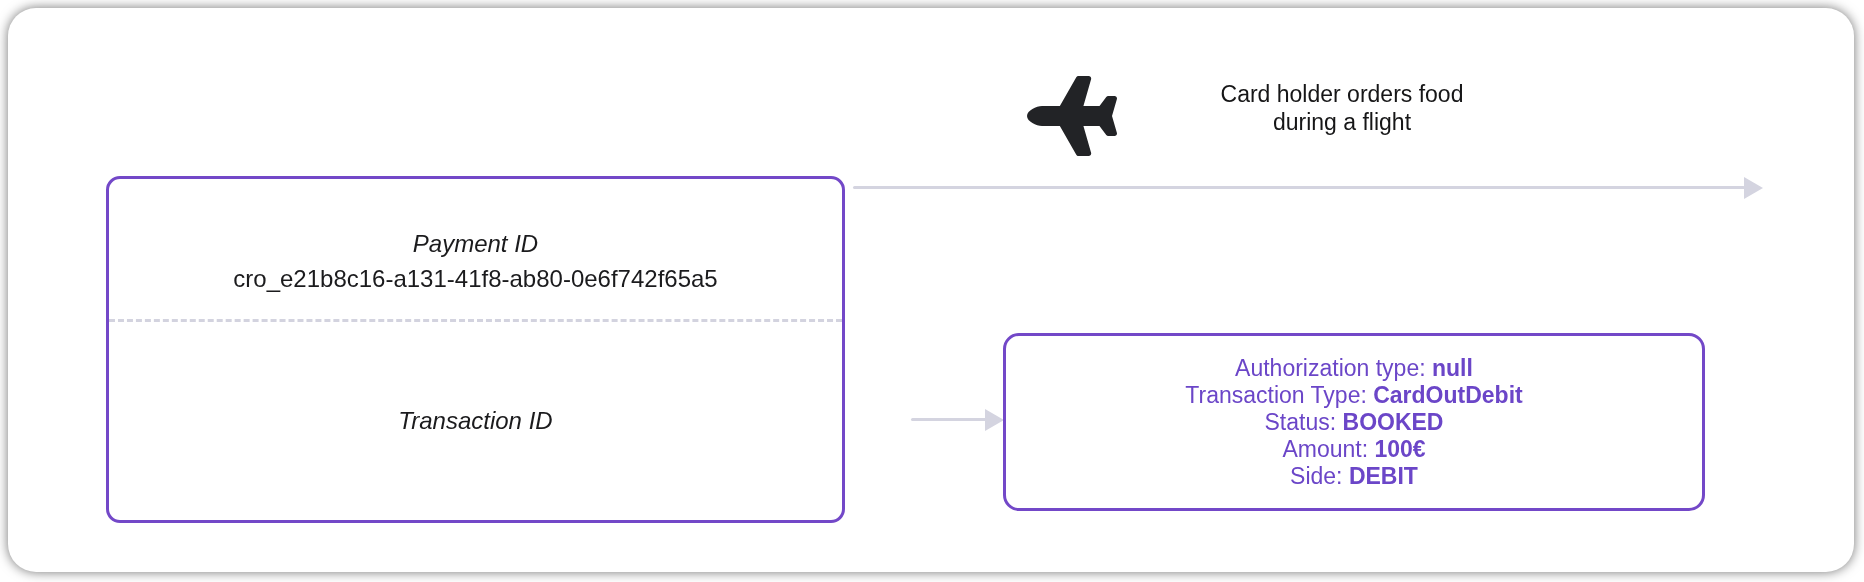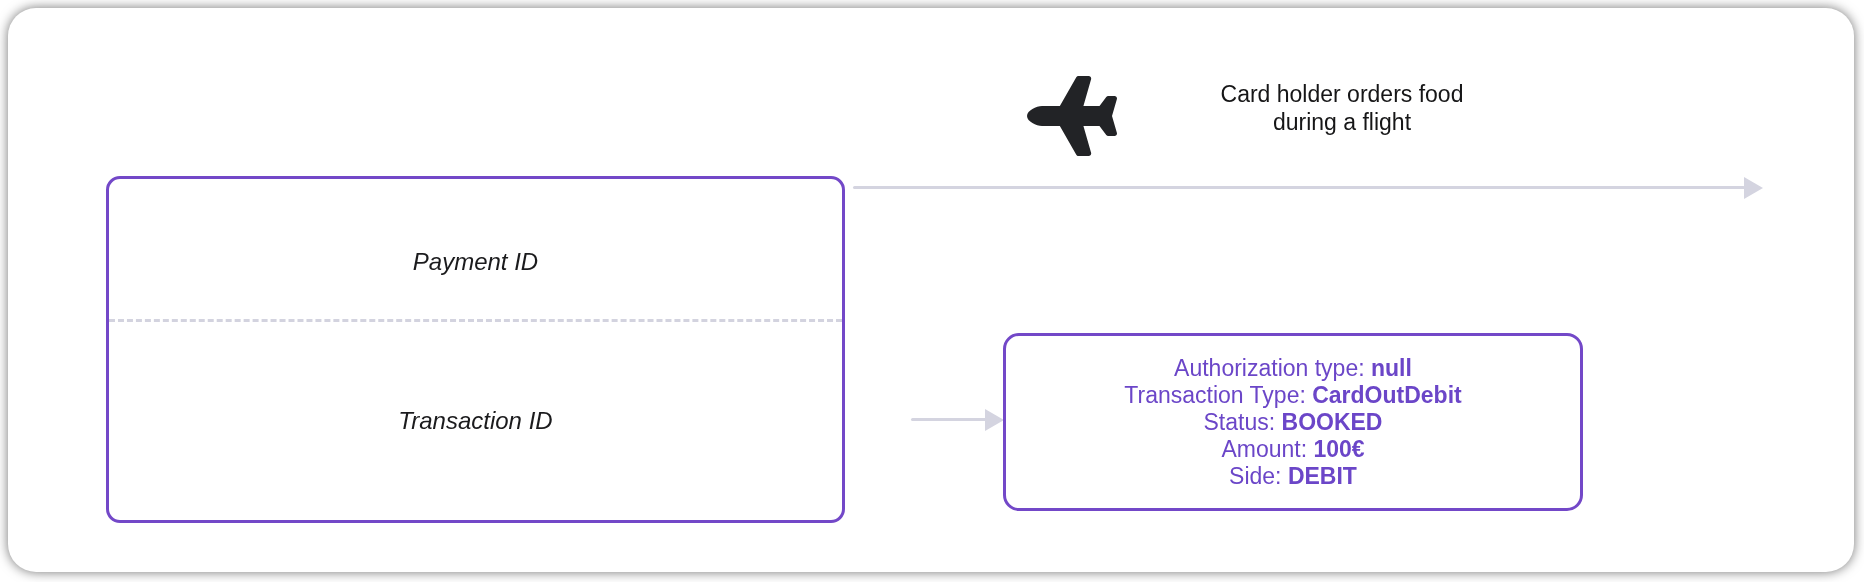--- a/index.html
+++ b/index.html
@@ -97,21 +97,21 @@
     border-top: 11px solid transparent;
     border-bottom: 11px solid transparent;
     border-left: 19px solid #d4d4e0;
   }
   .arrow-head.top-head { left: 1736px; top: 168.5px; }
   .arrow-head.small-head { left: 977px; top: 400.5px; }
   
   .transaction-box {
     position: absolute;
     left: 995px; top: 325px;
-    width: 580px; height: 178px;
+    width: 702px; height: 178px;
     box-sizing: border-box;
     border: 3px solid #7348c8;
     border-radius: 16px;
     background: #ffffff;
     display: flex;
     flex-direction: column;
     align-items: center;
     justify-content: center;
   }
   .tx-row {
@@ -123,20 +123,21 @@
   .tx-row b { font-weight: bold; }
 </style>
 </head>
 <body>
 
 <div class="card">
 
   <div class="payment-box">
     <div class="payment-section">
       <div class="id-label">Payment ID</div>
+      <div class="id-value nowrap">cro_e21b8c16-a131-41f8-ab80-0e6f742f65a5</div>
     </div>
     <div class="transaction-section">
       <div class="id-label">Transaction ID</div>
     </div>
   </div>
 
   <div class="plane-wrap">
     <svg viewBox="0 0 576 512" width="90" height="80" aria-hidden="true">
       <g transform="scale(-1,1) translate(-576,0)">
         <path fill="#222326" d="M480 192H365.71L260.61 8.06A16.014 16.014 0 0 0 246.71 0h-65.5c-10.63 0-18.3 10.17-15.38 20.39L214.86 192H112l-43.2-57.6c-3.02-4.03-7.77-6.4-12.8-6.4H16.01C5.6 128-2.04 137.78.49 147.88L32 256 .49 364.12C-2.04 374.22 5.6 384 16.01 384H56c5.04 0 9.78-2.37 12.8-6.4L112 320h102.86l-49.03 171.6c-2.92 10.22 4.75 20.4 15.38 20.4h65.5c5.74 0 11.04-3.08 13.89-8.06L365.71 320H480c35.35 0 96-28.65 96-64s-60.65-64-96-64z"></path>

